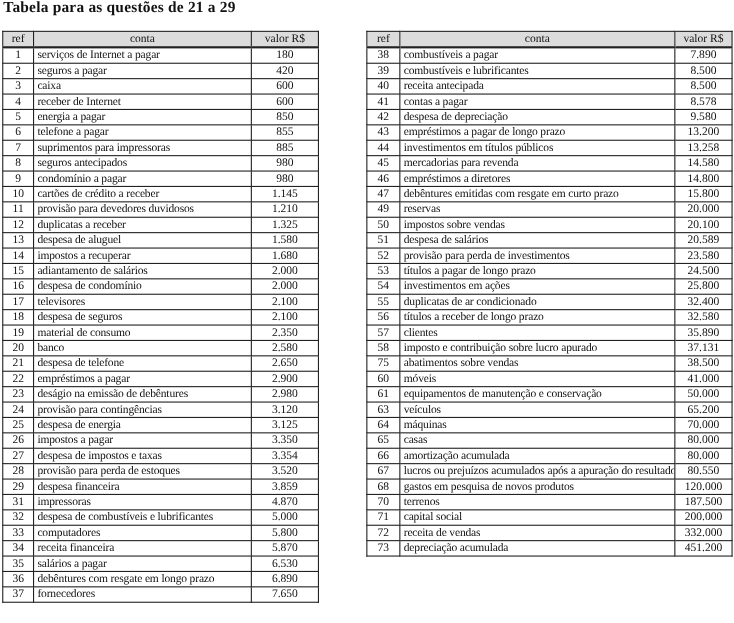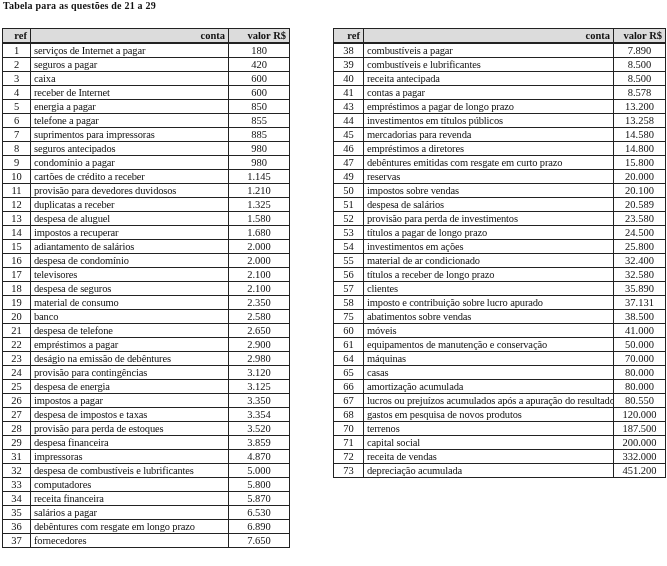--- a/index.html
+++ b/index.html
@@ -13,21 +13,21 @@
     overflow: hidden;
     background: var(--page-bg, #ffffff);
     font-family: "Liberation Serif", serif;
     color: var(--text, #111111);
   }
   .title {
     position: absolute;
     left: 3px;
     top: 0px;
     margin: 0;
-    font-size: 10px;
+    font-size: 14px;
     font-weight: bold;
     letter-spacing: 0.2px;
     white-space: nowrap;
   }
   table.tbl {
     position: absolute;
     top: 28px;
     border-collapse: collapse;
     table-layout: fixed;
     font-size: 10.5px;
@@ -38,22 +38,22 @@
     border: 1px solid var(--border, #222222);
     height: 13px;
     padding: 0 3px;
     line-height: 1.05;
     white-space: nowrap;
     overflow: hidden;
     vertical-align: middle;
   }
   table.tbl th {
     background: var(--header-bg, #dcdcdc);
-    font-weight: bold;
-    text-align: right;
+    font-weight: normal;
+    text-align: center;
     border-bottom: 2px solid var(--border, #222222);
   }
   table.tbl td.ref   { text-align: center; }
   table.tbl td.conta { text-align: left; letter-spacing: -0.15px; }
   table.tbl td.valor { text-align: center; }
   #t0 col.c-ref   { width: 28px; }
   #t0 col.c-conta { width: 198px; }
   #t0 col.c-valor { width: 61px; }
   #t1 col.c-ref   { width: 30px; }
   #t1 col.c-conta { width: 250px; }
@@ -289,20 +289,25 @@
         <td class="ref">40</td>
         <td class="conta">receita antecipada</td>
         <td class="valor">8.500</td>
       </tr>
       <tr>
         <td class="ref">41</td>
         <td class="conta">contas a pagar</td>
         <td class="valor">8.578</td>
       </tr>
       <tr>
+        <td class="ref">42</td>
+        <td class="conta">despesa de depreciação</td>
+        <td class="valor">9.580</td>
+      </tr>
+      <tr>
         <td class="ref">43</td>
         <td class="conta">empréstimos a pagar de longo prazo</td>
         <td class="valor">13.200</td>
       </tr>
       <tr>
         <td class="ref">44</td>
         <td class="conta">investimentos em títulos públicos</td>
         <td class="valor">13.258</td>
       </tr>
       <tr>
@@ -345,21 +350,21 @@
         <td class="conta">títulos a pagar de longo prazo</td>
         <td class="valor">24.500</td>
       </tr>
       <tr>
         <td class="ref">54</td>
         <td class="conta">investimentos em ações</td>
         <td class="valor">25.800</td>
       </tr>
       <tr>
         <td class="ref">55</td>
-        <td class="conta">material de ar condicionado</td>
+        <td class="conta">duplicatas de ar condicionado</td>
         <td class="valor">32.400</td>
       </tr>
       <tr>
         <td class="ref">56</td>
         <td class="conta">títulos a receber de longo prazo</td>
         <td class="valor">32.580</td>
       </tr>
       <tr>
         <td class="ref">57</td>
         <td class="conta">clientes</td>
@@ -377,20 +382,25 @@
       </tr>
       <tr>
         <td class="ref">60</td>
         <td class="conta">móveis</td>
         <td class="valor">41.000</td>
       </tr>
       <tr>
         <td class="ref">61</td>
         <td class="conta">equipamentos de manutenção e conservação</td>
         <td class="valor">50.000</td>
+      </tr>
+      <tr>
+        <td class="ref">63</td>
+        <td class="conta">veículos</td>
+        <td class="valor">65.200</td>
       </tr>
       <tr>
         <td class="ref">64</td>
         <td class="conta">máquinas</td>
         <td class="valor">70.000</td>
       </tr>
       <tr>
         <td class="ref">65</td>
         <td class="conta">casas</td>
         <td class="valor">80.000</td>

